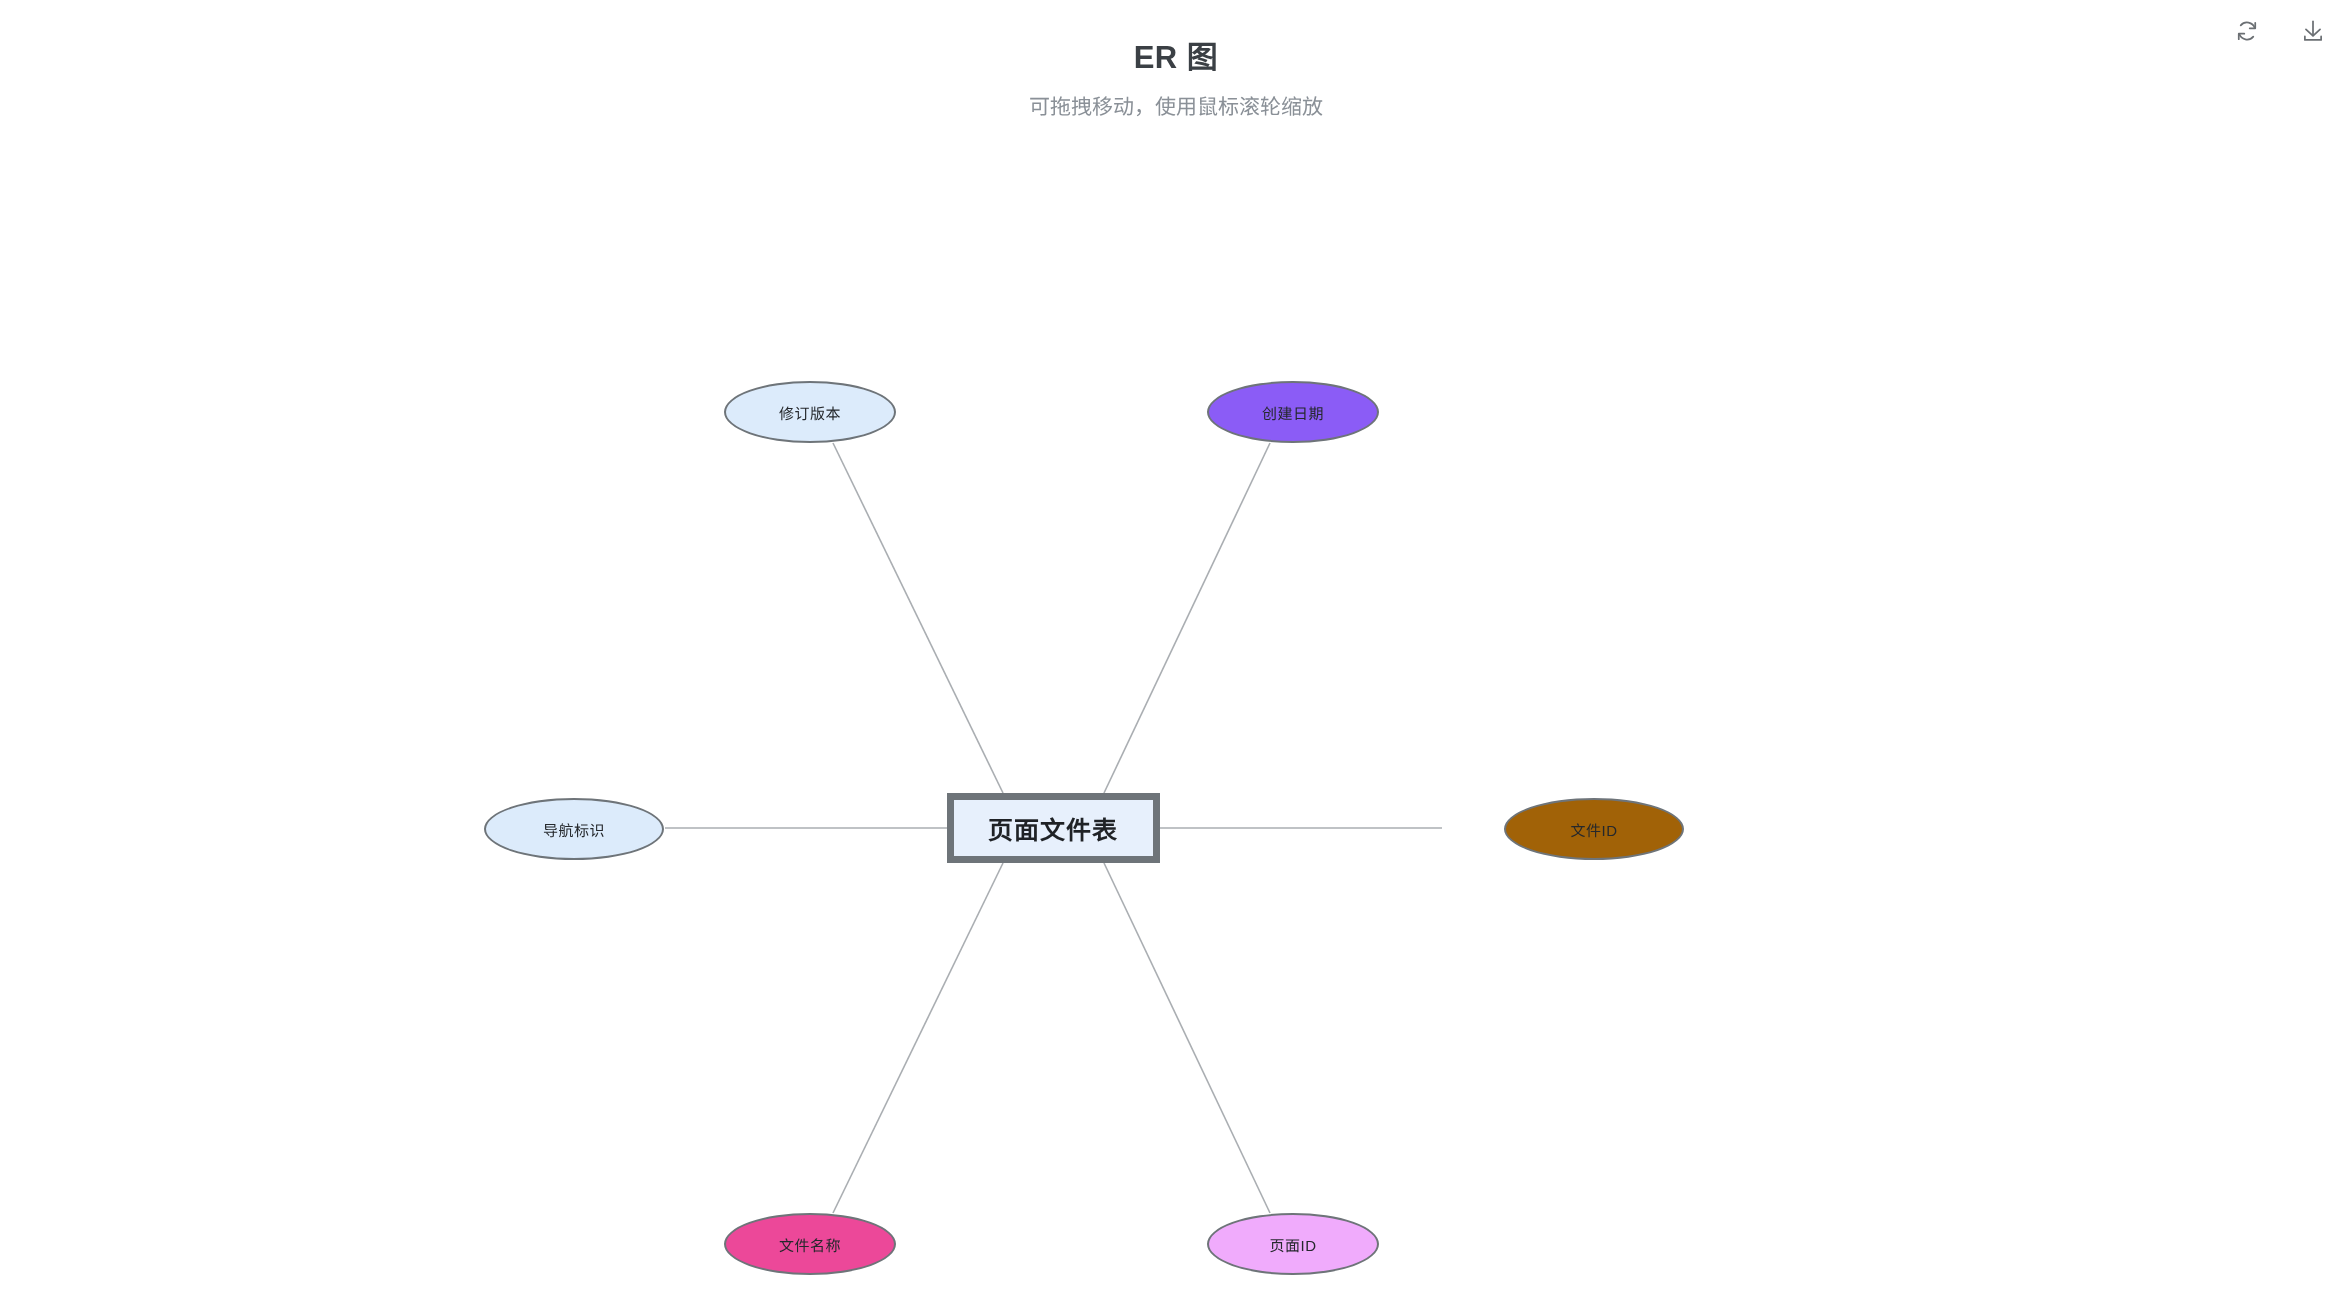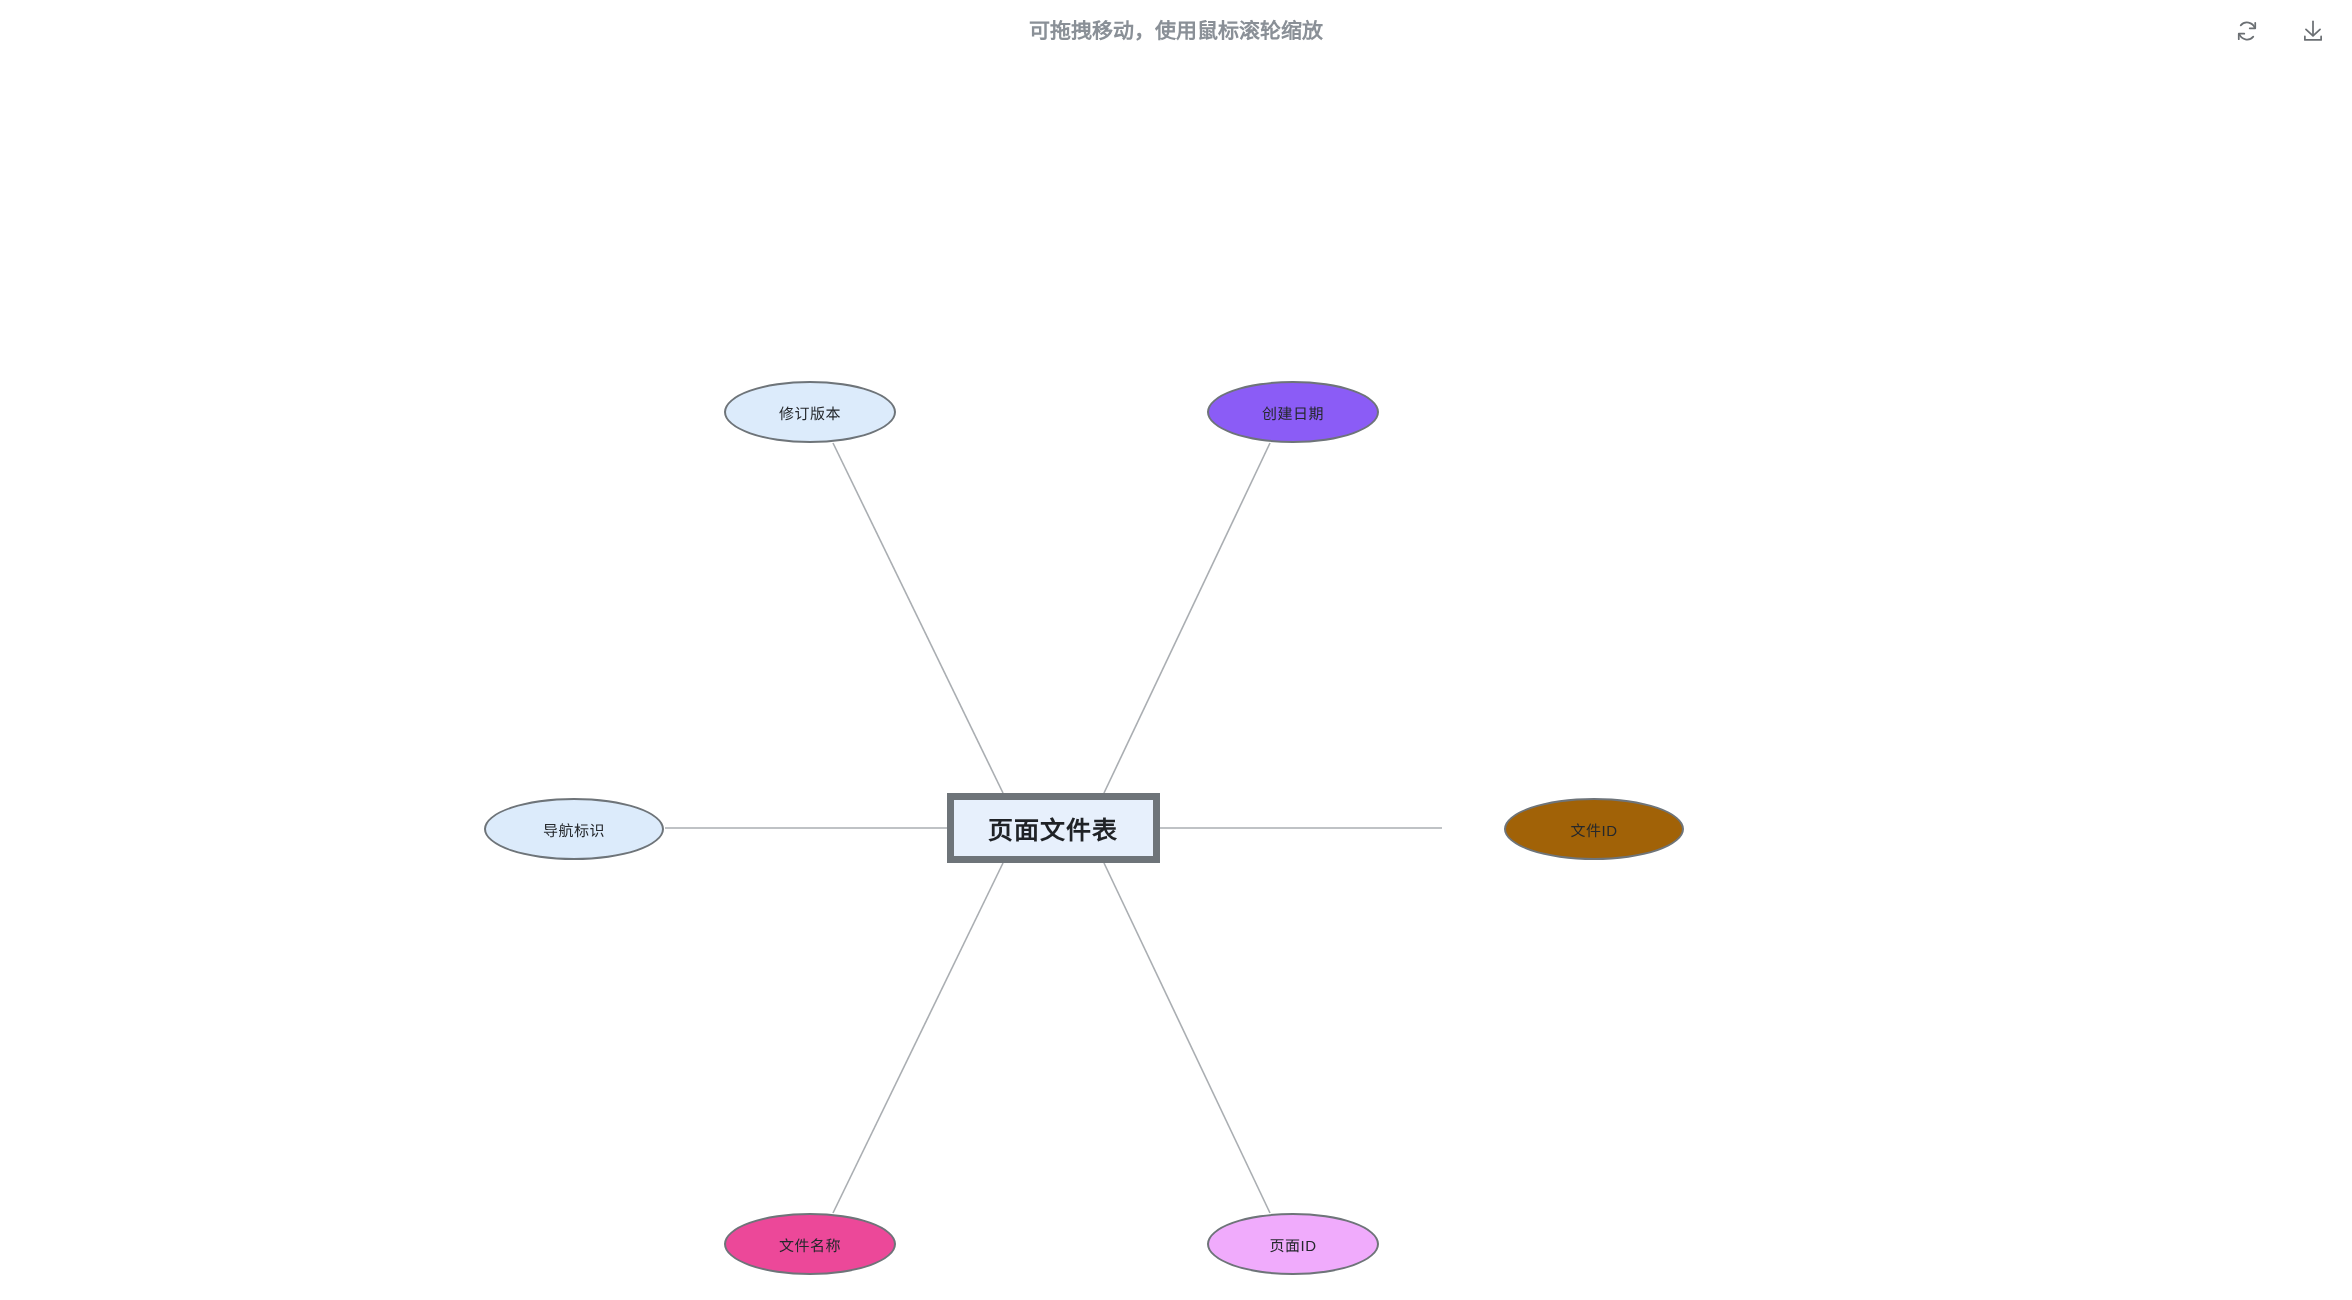--- a/index.html
+++ b/index.html
@@ -60,21 +60,21 @@
     font-size: 31px;
     font-weight: bold;
     color: #3b4045;
     letter-spacing: 0.5px;
     line-height: 1.15;
   }
   .page-subtitle {
     margin: 0;
     padding-top: 18px;
     font-size: 21px;
-    font-weight: bold;
+    font-weight: normal;
     color: #8a9097;
     line-height: 1.2;
   }
 
   
   .canvas {
     position: absolute;
     inset: 0;
     cursor: grab;
   }
@@ -136,20 +136,21 @@
         <svg width="26" height="26" viewBox="0 0 24 24" fill="none" stroke="currentColor" stroke-width="1.6" stroke-linecap="round" stroke-linejoin="round">
           <line x1="12" y1="3" x2="12" y2="16"></line>
           <polyline points="5.5 10.5 12 16.5 18.5 10.5"></polyline>
           <polyline points="4.5 17 4.5 20.2 19.5 20.2 19.5 17"></polyline>
         </svg>
       </span>
     </button>
   </div>
 
   <div class="header">
+    <h1 class="page-title">ER 图</h1>
     <p class="page-subtitle">可拖拽移动，使用鼠标滚轮缩放</p>
   </div>
 
   <div class="canvas">
     <svg class="edges" id="edge-layer" viewBox="0 0 2352 1300" preserveAspectRatio="none">
         <line x1="1003" y1="793" x2="833" y2="443" stroke="#aaaeb2" stroke-width="1.6"></line>
         <line x1="1104" y1="793" x2="1270" y2="443" stroke="#aaaeb2" stroke-width="1.6"></line>
         <line x1="947" y1="828" x2="665" y2="828" stroke="#aaaeb2" stroke-width="1.6"></line>
         <line x1="1160" y1="828" x2="1442" y2="828" stroke="#aaaeb2" stroke-width="1.6"></line>
         <line x1="1003" y1="863" x2="833" y2="1213" stroke="#aaaeb2" stroke-width="1.6"></line>

